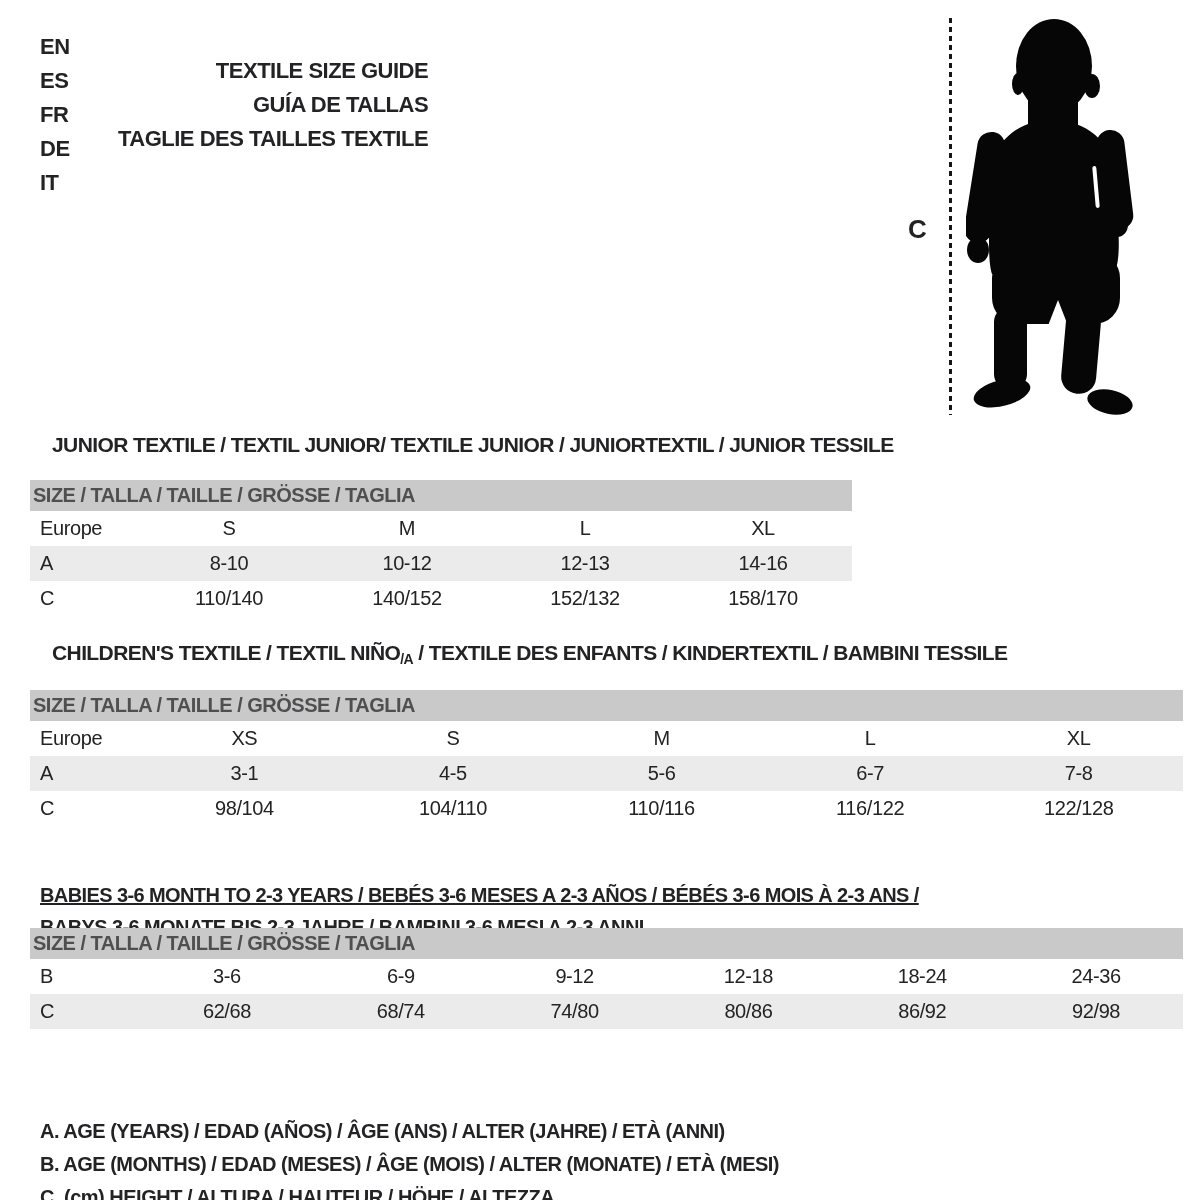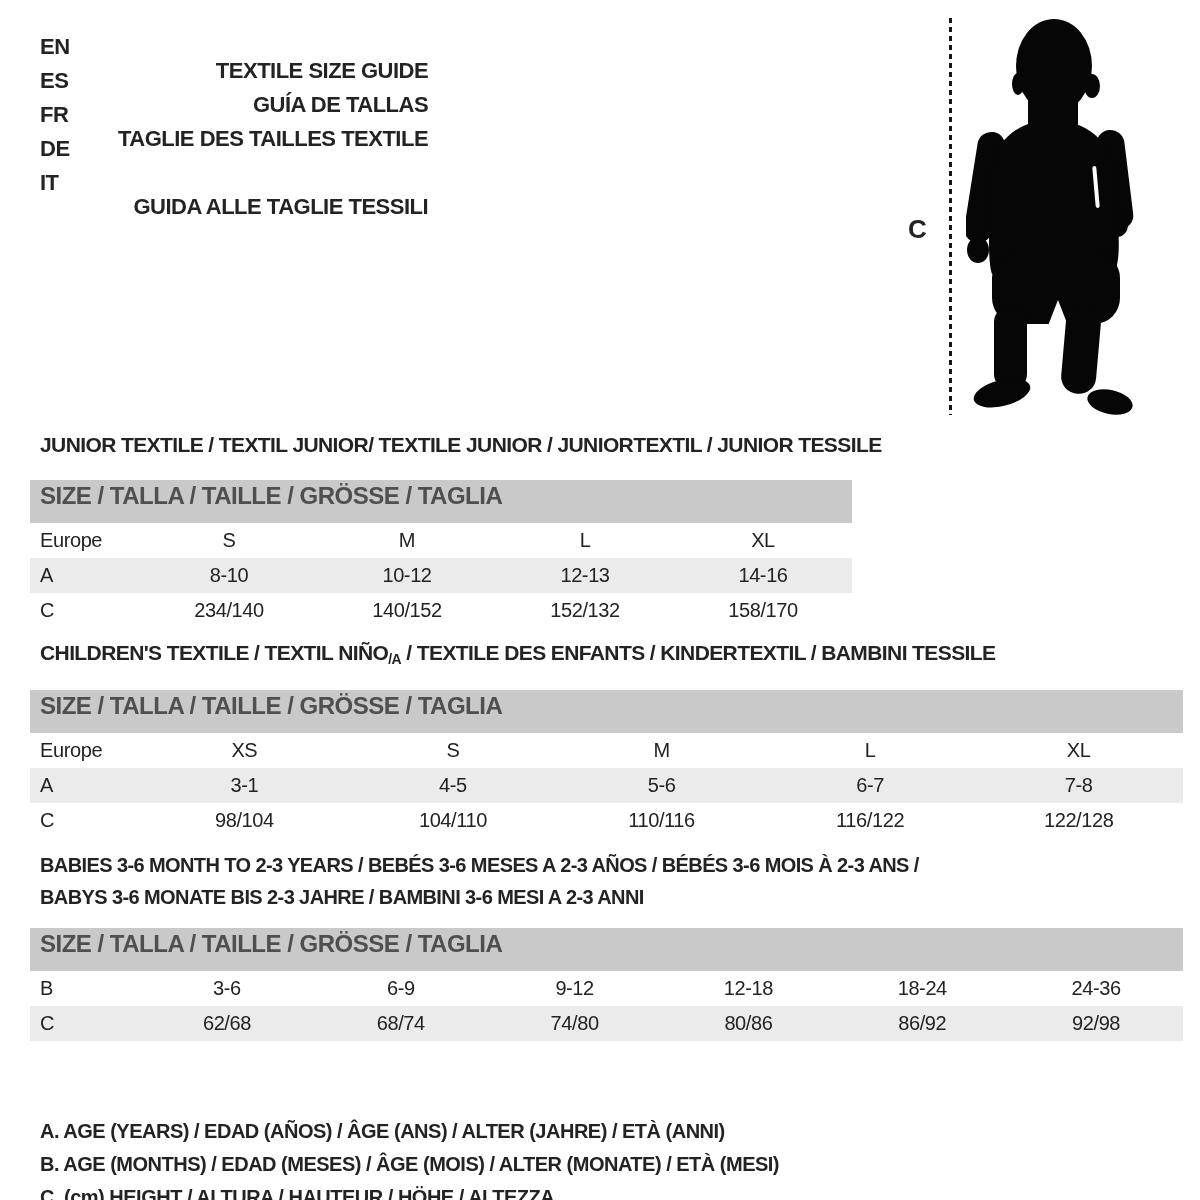--- a/index.html
+++ b/index.html
@@ -12,27 +12,27 @@
   .lang-list{position:absolute;left:40px;top:30px;}
   .lang-row{display:flex;height:34px;align-items:center;justify-content:space-between;}
   .lang-code{width:78px;font-size:22px;font-weight:700;letter-spacing:-0.5px;}
   .lang-label{font-size:22px;font-weight:700;letter-spacing:-0.5px;white-space:nowrap;margin-top:48px;}
   
   .dash-line{position:absolute;left:949px;top:18px;width:3px;height:397px;
     background:repeating-linear-gradient(to bottom,#161616 0 5px,transparent 5px 9px);}
   .height-c{position:absolute;left:908px;top:214px;font-size:26px;font-weight:700;letter-spacing:-0.5px;}
   .baby-svg{position:absolute;left:966px;top:14px;width:172px;height:402px;}
   
-  .sec-heading{position:absolute;left:40px;font-size:21px;font-weight:700;letter-spacing:-0.6px;white-space:nowrap;}
+  .sec-heading{position:absolute;left:52px;font-size:21px;font-weight:700;letter-spacing:-0.6px;white-space:nowrap;}
   .sec-heading .subAF{font-size:14px;font-weight:700;display:inline-block;transform:translateY(4px);}
   .babies-heading{position:absolute;left:40px;font-size:20px;font-weight:700;letter-spacing:-0.6px;line-height:32px;white-space:nowrap;}
   
   .size-table{position:absolute;left:30px;}
   .size-bar{background:var(--bar_bg,#c9c9c9);color:var(--bar_text,#4e4f51);
-    height:43px;line-height:31px;padding-left:10px;font-size:24px;font-weight:700;letter-spacing:-0.5px;}
+    height:31px;line-height:31px;padding-left:3px;font-size:20px;font-weight:700;letter-spacing:-0.5px;}
   .trow{display:flex;height:35px;align-items:center;font-size:20px;letter-spacing:-0.4px;justify-content:flex-end;}
   .trow.alt{background:var(--alt_row,#ebebeb);}
   .trow .lbl{width:110px;padding-left:10px;box-sizing:border-box;flex:none;}
   .trow .val{flex:1;text-align:center;}
   
   .notes{position:absolute;left:40px;top:1115px;font-size:20px;font-weight:700;letter-spacing:-0.5px;line-height:33px;white-space:nowrap;}
 </style>
 </head>
 <body>
 
@@ -49,21 +49,20 @@
     </div>
     <div class="lang-row">
       <span class="lang-code">FR</span>
       <span class="lang-label">TAGLIE DES TAILLES TEXTILE</span>
     </div>
     <div class="lang-row">
       <span class="lang-code">DE</span>
     </div>
     <div class="lang-row">
       <span class="lang-code">IT</span>
-      <span class="lang-label">GUIDA ALLE TAGLIE TESSILI</span>
     </div>
   </div>
 
   <div class="dash-line"></div>
   <div class="height-c">C</div>
   <svg class="baby-svg" viewBox="0 0 172 402" xmlns="http://www.w3.org/2000/svg">
     <g fill="#060606">
       <rect x="12" y="118" width="28" height="112" rx="14" transform="rotate(9 26 128)"></rect>
       <ellipse cx="12" cy="236" rx="11" ry="13"></ellipse>
       <rect x="130" y="116" width="28" height="100" rx="14" transform="rotate(-7 144 126)"></rect>
@@ -95,21 +94,21 @@
     </div>
     <div class="trow alt">
       <span class="lbl">A</span>
       <span class="val">8-10</span>
       <span class="val">10-12</span>
       <span class="val">12-13</span>
       <span class="val">14-16</span>
     </div>
     <div class="trow">
       <span class="lbl">C</span>
-      <span class="val">234/140</span>
+      <span class="val">110/140</span>
       <span class="val">140/152</span>
       <span class="val">152/132</span>
       <span class="val">158/170</span>
     </div>
   </div>
 
   <div class="sec-heading" style="top:641px;"><span>CHILDREN'S TEXTILE / TEXTIL NIÑO</span><span class="subAF">/A</span><span> / TEXTILE DES ENFANTS / KINDERTEXTIL / BAMBINI TESSILE</span></div>
   <div class="size-table" style="top:690px;width:1153px;">
     <div class="size-bar">SIZE / TALLA / TAILLE / GRÖSSE / TAGLIA</div>
     <div class="trow">
@@ -131,21 +130,21 @@
     <div class="trow">
       <span class="lbl">C</span>
       <span class="val">98/104</span>
       <span class="val">104/110</span>
       <span class="val">110/116</span>
       <span class="val">116/122</span>
       <span class="val">122/128</span>
     </div>
   </div>
 
-  <div class="babies-heading" style="top:849px;">
+  <div class="babies-heading" style="top:879px;text-decoration:underline;">
     <div>BABIES 3-6 MONTH TO 2-3 YEARS / BEBÉS 3-6 MESES A 2-3 AÑOS / BÉBÉS 3-6 MOIS À 2-3 ANS /</div>
     <div>BABYS 3-6 MONATE BIS 2-3 JAHRE / BAMBINI 3-6 MESI A 2-3 ANNI</div>
   </div>
   <div class="size-table" style="top:928px;width:1153px;">
     <div class="size-bar">SIZE / TALLA / TAILLE / GRÖSSE / TAGLIA</div>
     <div class="trow">
       <span class="lbl">B</span>
       <span class="val">3-6</span>
       <span class="val">6-9</span>
       <span class="val">9-12</span>

